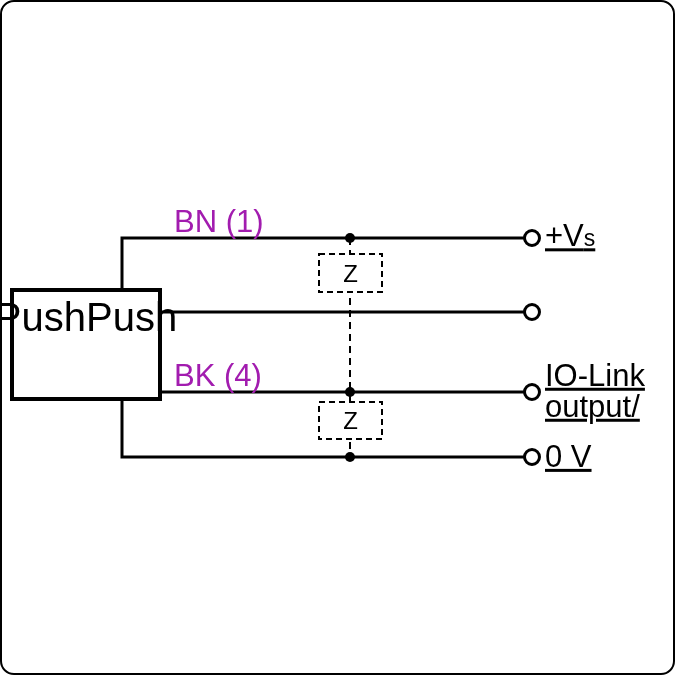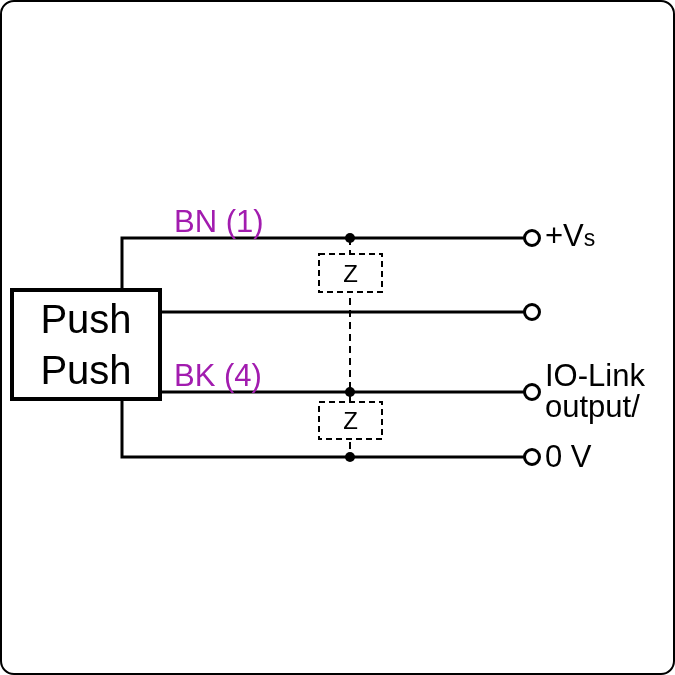--- a/index.html
+++ b/index.html
@@ -28,22 +28,22 @@
   .device-box {
     position: absolute;
     left: 8px;
     top: 286px;
     width: 152px;
     height: 113px;
     box-sizing: border-box;
     border: 4px solid #000000;
     background: #ffffff;
     display: flex;
-    flex-direction: column;
-    align-items: center;
+    flex-direction: row;
+    align-items: flex-start;
     justify-content: center;
     font-size: 40px;
     line-height: 1.26;
     color: #000000;
     white-space: nowrap;
   }
   .wire-label {
     position: absolute;
     left: 172px;
     font-size: 31px;
@@ -52,20 +52,21 @@
     white-space: nowrap;
   }
   .terminal-label {
     position: absolute;
     left: 543px;
     transform: translateY(-52%);
     font-size: 31px;
     line-height: 31px;
     color: #000000;
     white-space: nowrap;
+    text-decoration: underline;
   }
   .terminal-label .sub {
     font-size: 23px;
   }
   .terminal-label.two-line {
     line-height: 31px;
   }
   .z-label {
     position: absolute;
     width: 63px;

